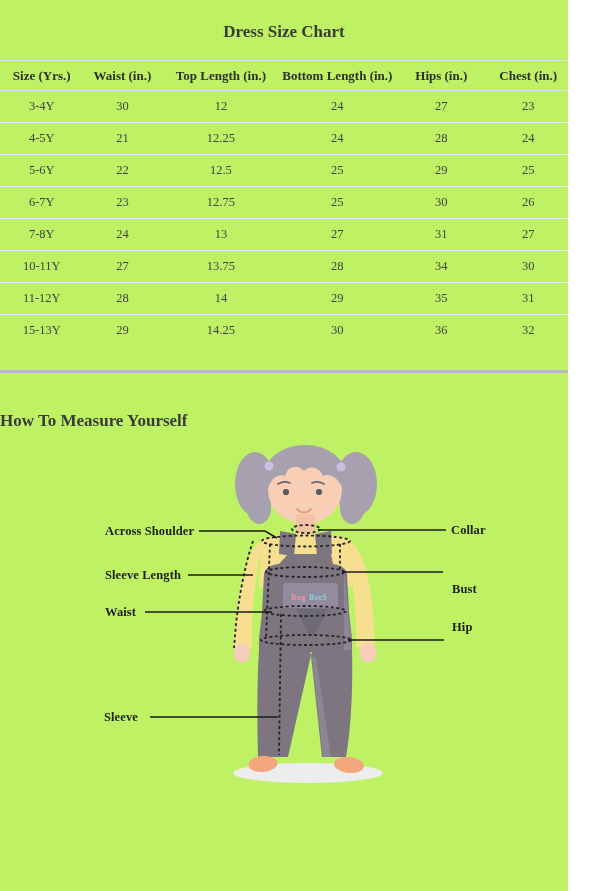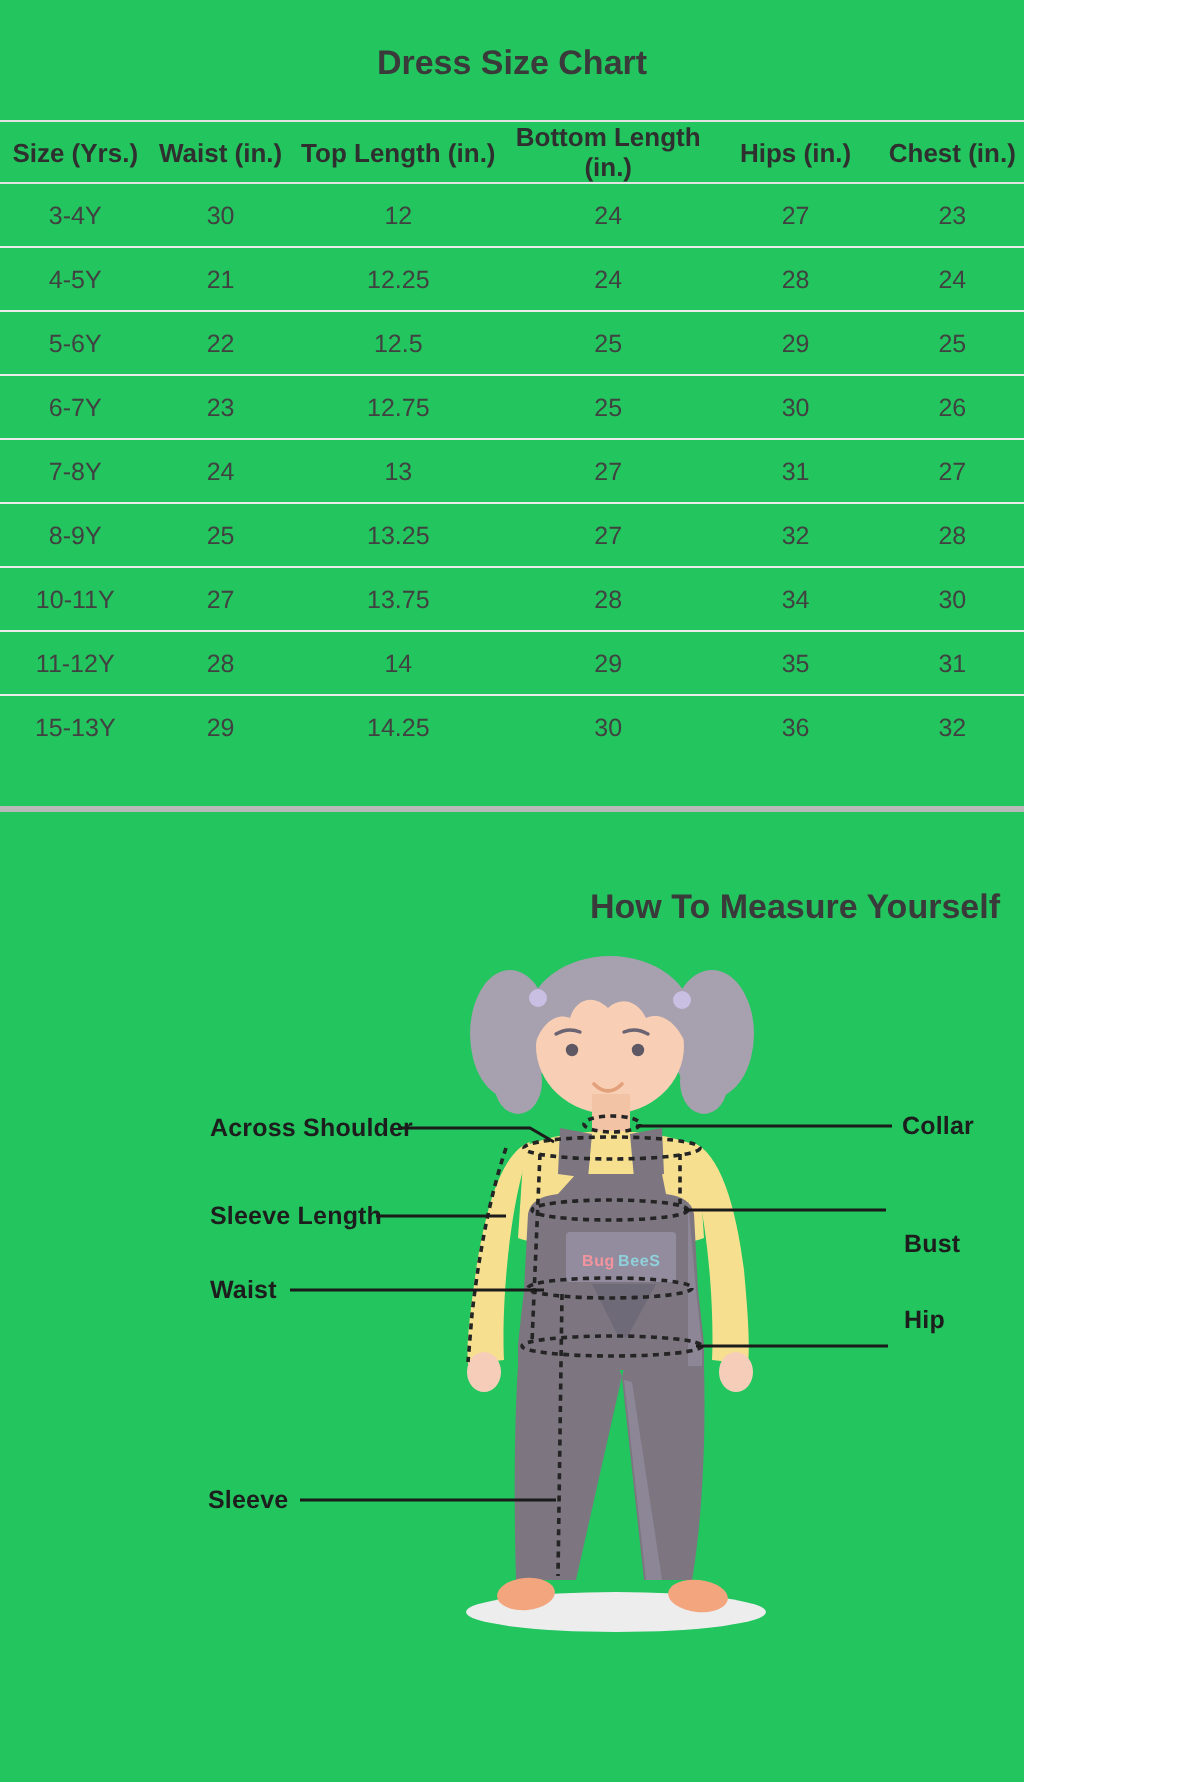--- a/index.html
+++ b/index.html
@@ -1,37 +1,37 @@
 <!DOCTYPE html>
 <html><head>
 <meta charset="utf-8">
 <style>
   html,body { margin:0; padding:0; background:#ffffff; }
   .page {
-    width:512px; height:891px; background:#22c55e; position:relative;
-    font-family:Liberation Sans, sans-serif; overflow:hidden;
+    width:568px; height:891px; background:#bef264; position:relative;
+    font-family:Liberation Serif, serif; overflow:hidden;
   }
   .chart-title {
     margin:0; padding-top:22px; padding-bottom:18px; height:20px;
     text-align:center; font-size:17px; font-weight:700; color:#3a3a3a;
   }
   table.size-chart { width:100%; border-collapse:collapse; table-layout:fixed; }
   table.size-chart th {
     height:29px; border-top:1px solid #e3e3e3; border-bottom:1px solid #e3e3e3;
     font-size:13px; font-weight:700; color:#2f2f2f; text-align:center; padding:0;
   }
   table.size-chart td {
     height:31px; border-bottom:1px solid #ebebeb;
     font-size:12.5px; color:#414141; text-align:center; padding:0;
   }
   table.size-chart tbody tr:last-child td { border-bottom:0; }
   .c1{width:14.7%} .c2{width:13.7%} .c3{width:21%} .c4{width:20%} .c5{width:16.6%} .c6{width:14%}
   .divider { margin-top:24px; height:3px; background:#b9b9b9; }
   .measure-title {
-    margin:38px 12px 0 0; height:18px; text-align:right;
+    margin:38px 0 0 0; height:18px; text-align:left;
     font-size:17px; font-weight:700; color:#3a3a3a;
   }
   .figure { position:relative; width:600px; height:391px; margin-top:7px; }
   .figure svg { position:absolute; left:0; top:0; }
   .m-label {
     position:absolute; font-size:12.5px; font-weight:700; color:#1d1d1d;
     line-height:14px; letter-spacing:0.1px; white-space:nowrap;
   }
 </style>
 </head>
@@ -95,28 +95,20 @@
       </tr>
       <tr>
         <td>7-8Y</td>
         <td>24</td>
         <td>13</td>
         <td>27</td>
         <td>31</td>
         <td>27</td>
       </tr>
       <tr>
-        <td>8-9Y</td>
-        <td>25</td>
-        <td>13.25</td>
-        <td>27</td>
-        <td>32</td>
-        <td>28</td>
-      </tr>
-      <tr>
         <td>10-11Y</td>
         <td>27</td>
         <td>13.75</td>
         <td>28</td>
         <td>34</td>
         <td>30</td>
       </tr>
       <tr>
         <td>11-12Y</td>
         <td>28</td>

